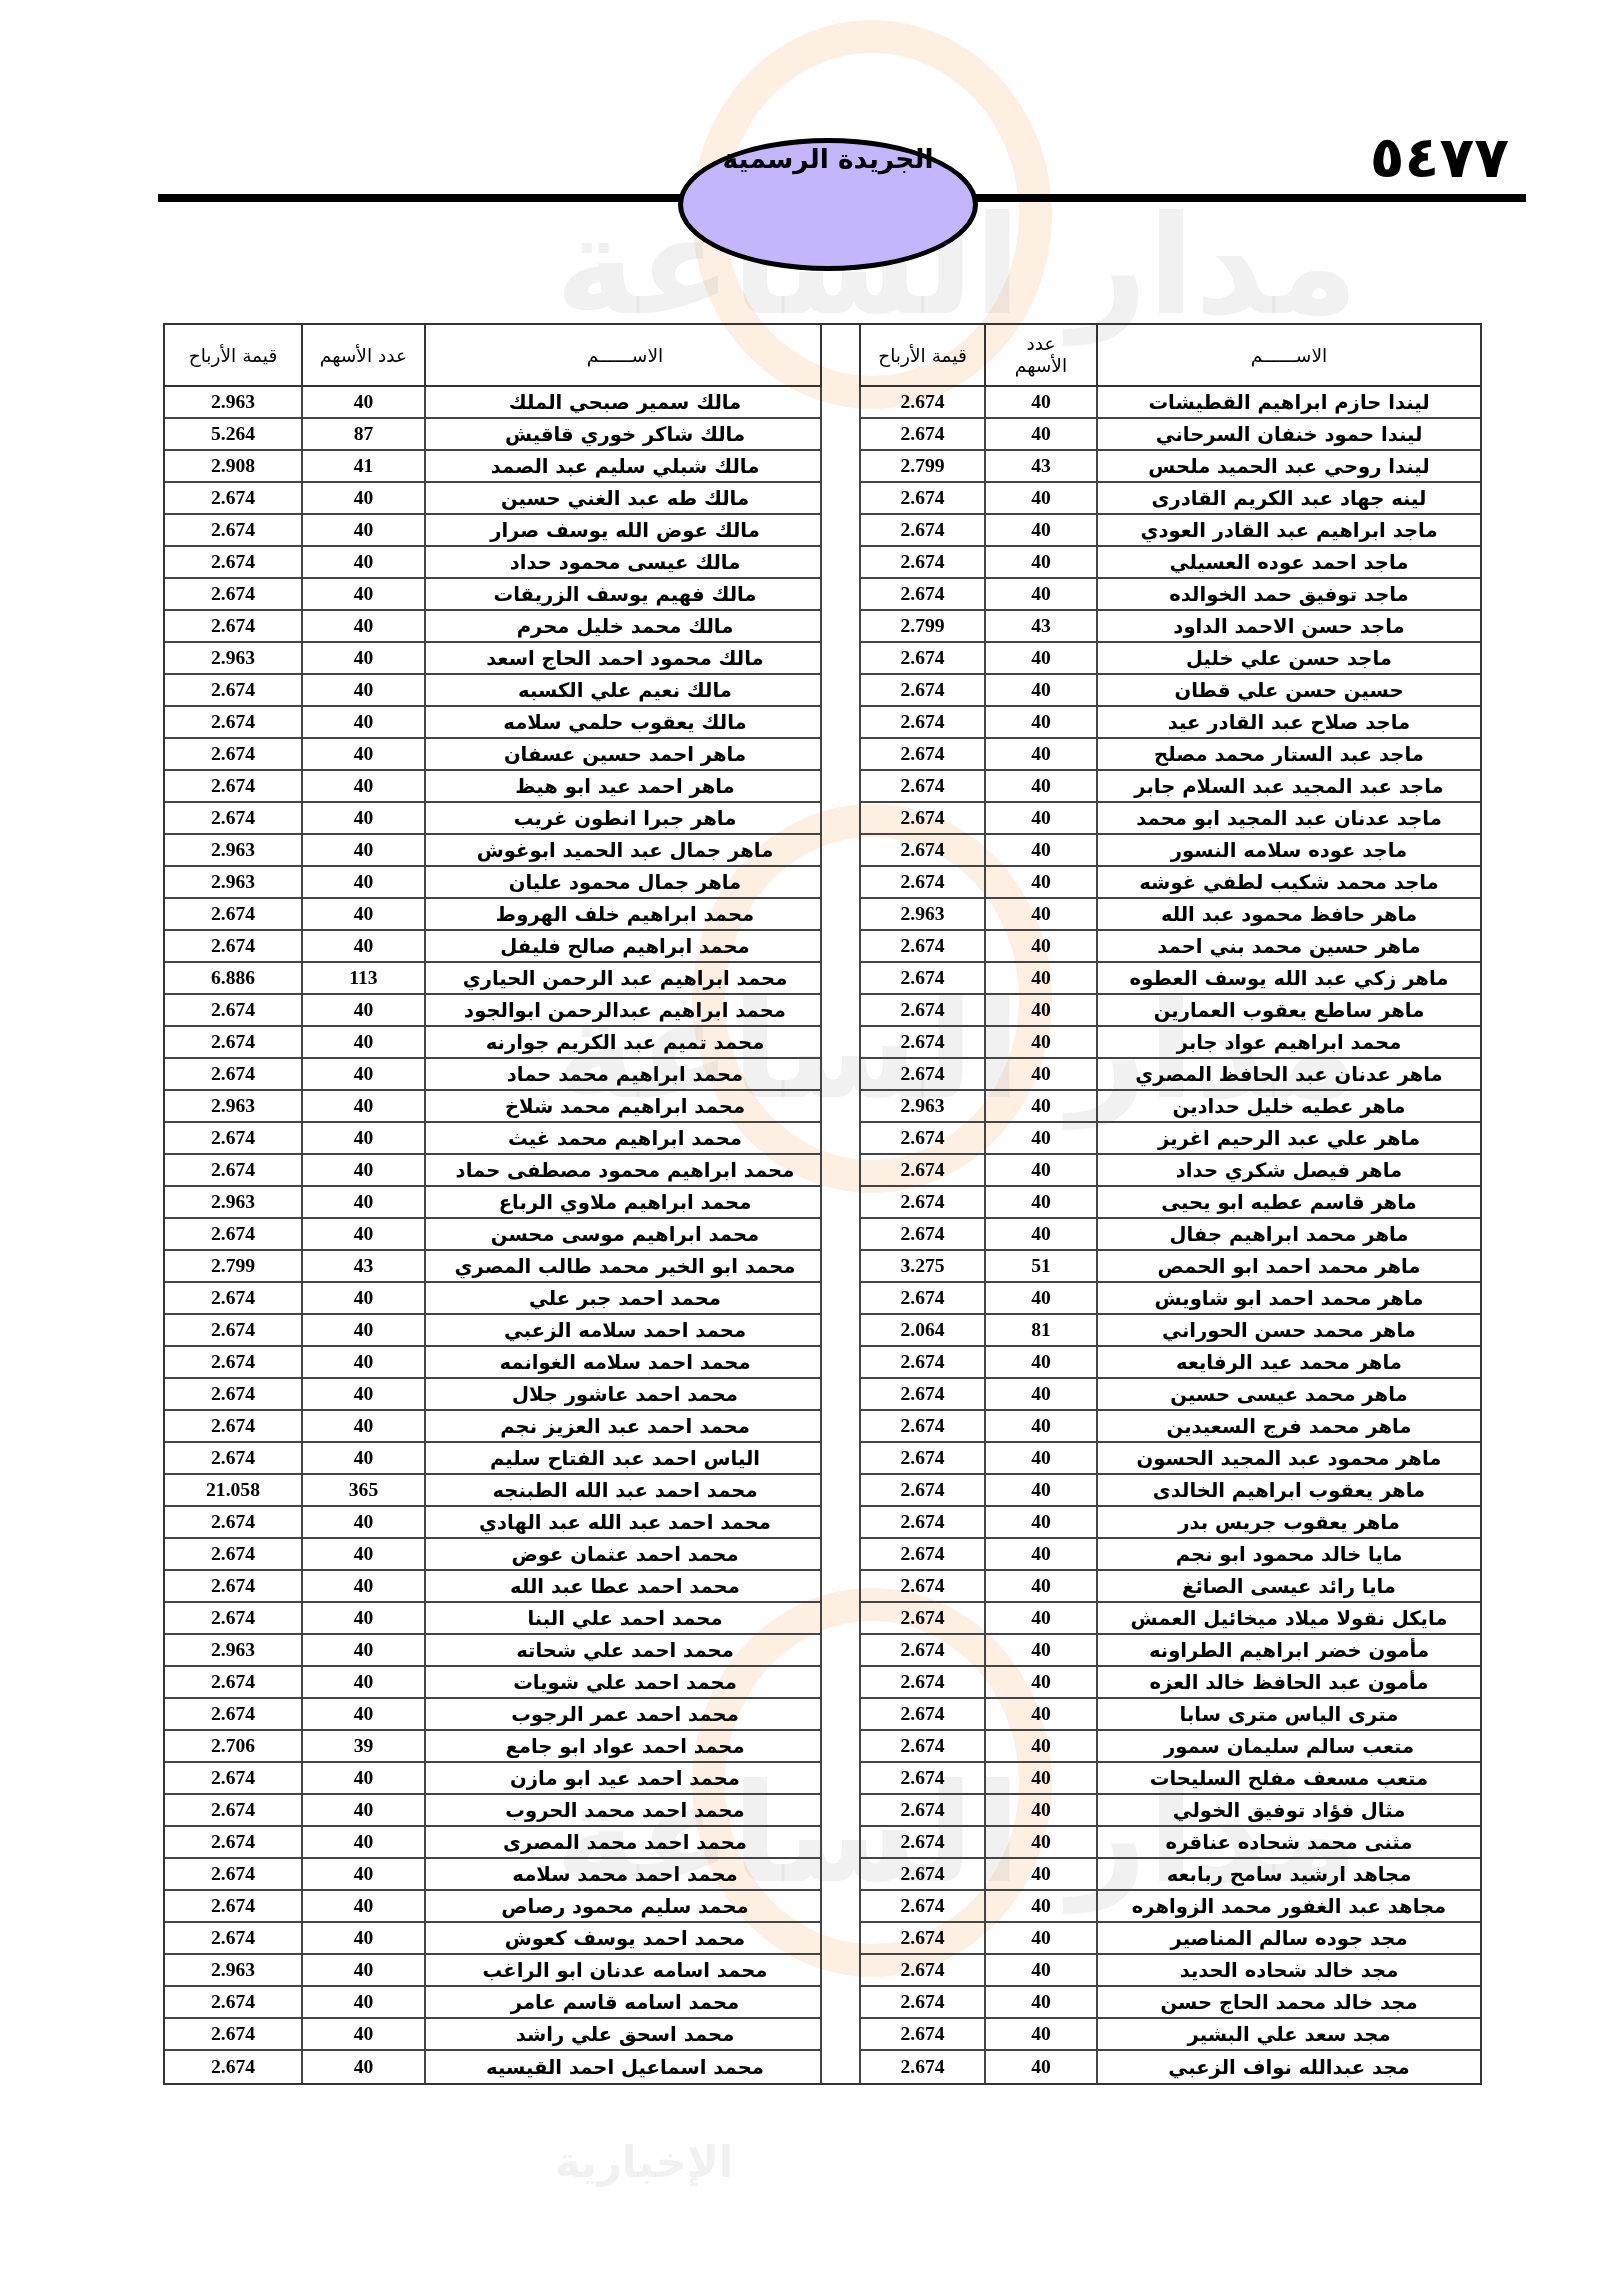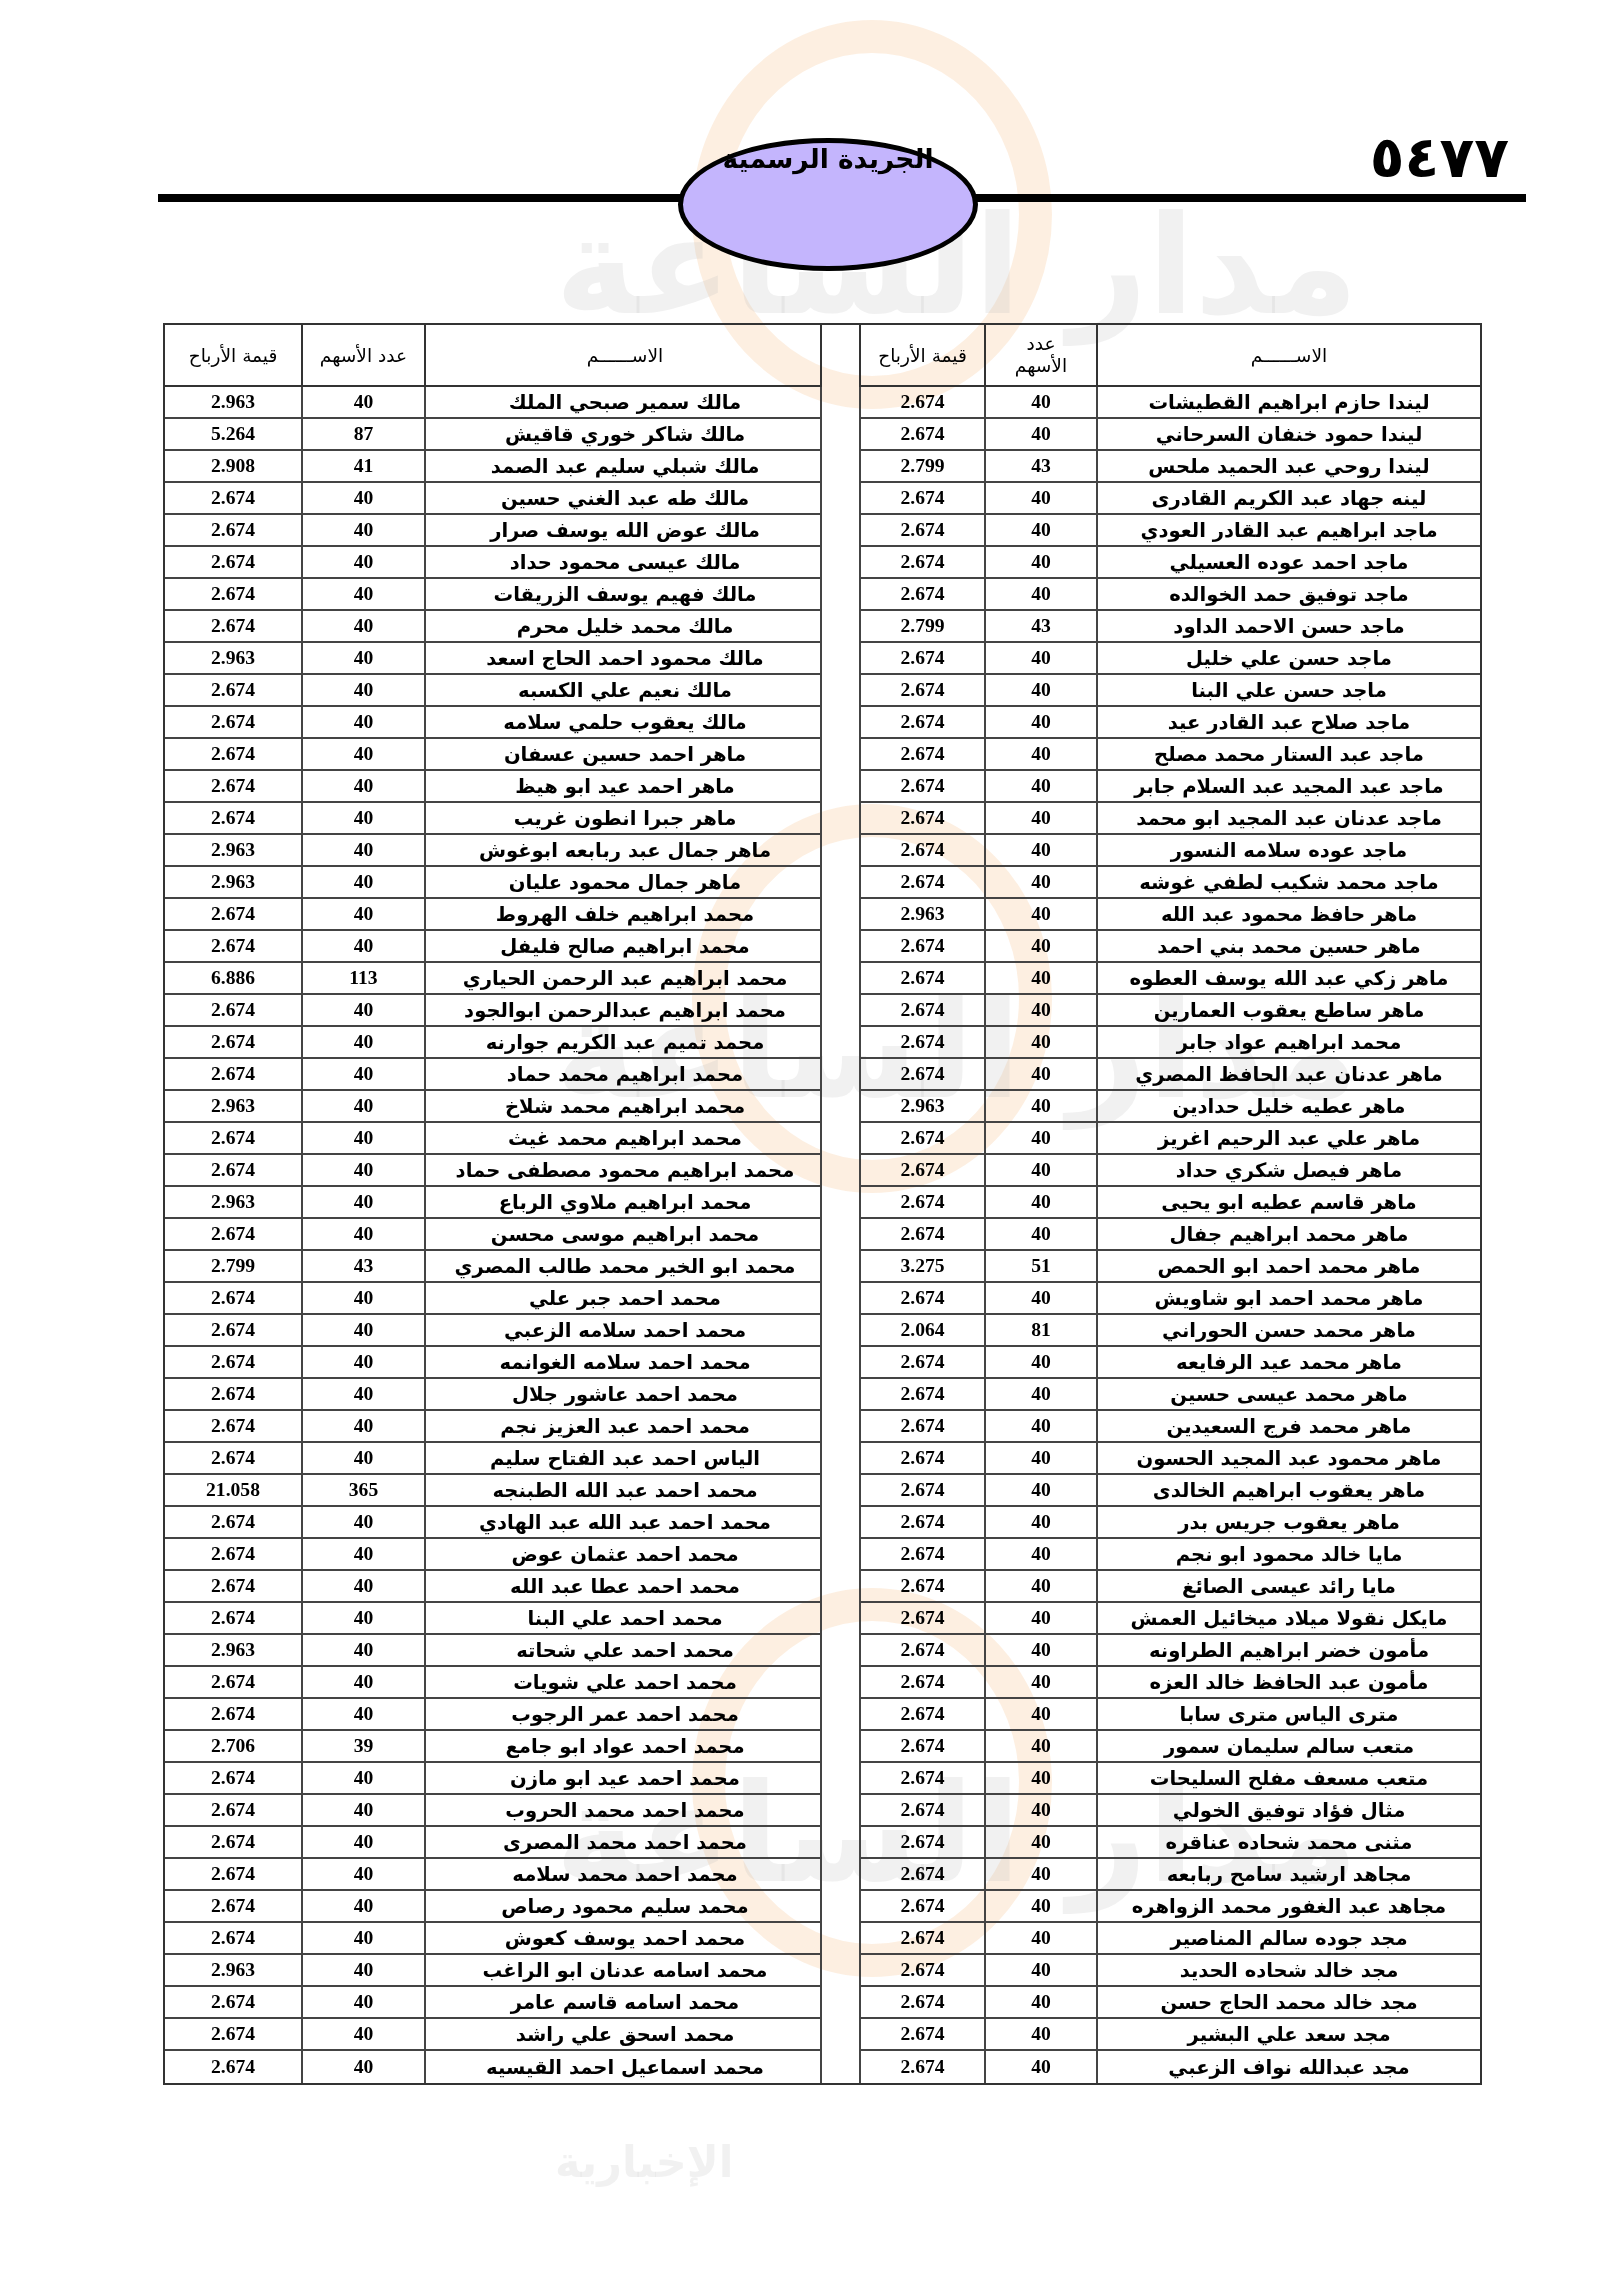--- a/index.html
+++ b/index.html
@@ -158,21 +158,21 @@
           <td class="num">40</td>
           <td class="name last">ماجد حسن علي خليل</td>
         </tr>
         <tr>
           <td class="num">2.674</td>
           <td class="num">40</td>
           <td class="name">مالك نعيم علي الكسبه</td>
           <td class="gap"></td>
           <td class="num">2.674</td>
           <td class="num">40</td>
-          <td class="name last">ماجد حسن علي البنا</td>
+          <td class="name last">حسين حسن علي قطان</td>
         </tr>
         <tr>
           <td class="num">2.674</td>
           <td class="num">40</td>
           <td class="name">مالك يعقوب حلمي سلامه</td>
           <td class="gap"></td>
           <td class="num">2.674</td>
           <td class="num">40</td>
           <td class="name last">ماجد صلاح عبد القادر عيد</td>
         </tr>
@@ -199,21 +199,21 @@
           <td class="num">40</td>
           <td class="name">ماهر جبرا انطون غريب</td>
           <td class="gap"></td>
           <td class="num">2.674</td>
           <td class="num">40</td>
           <td class="name last">ماجد عدنان عبد المجيد ابو محمد</td>
         </tr>
         <tr>
           <td class="num">2.963</td>
           <td class="num">40</td>
-          <td class="name">ماهر جمال عبد ربابعه ابوغوش</td>
+          <td class="name">ماهر جمال عبد الحميد ابوغوش</td>
           <td class="gap"></td>
           <td class="num">2.674</td>
           <td class="num">40</td>
           <td class="name last">ماجد عوده سلامه النسور</td>
         </tr>
         <tr>
           <td class="num">2.963</td>
           <td class="num">40</td>
           <td class="name">ماهر جمال محمود عليان</td>
           <td class="gap"></td>

